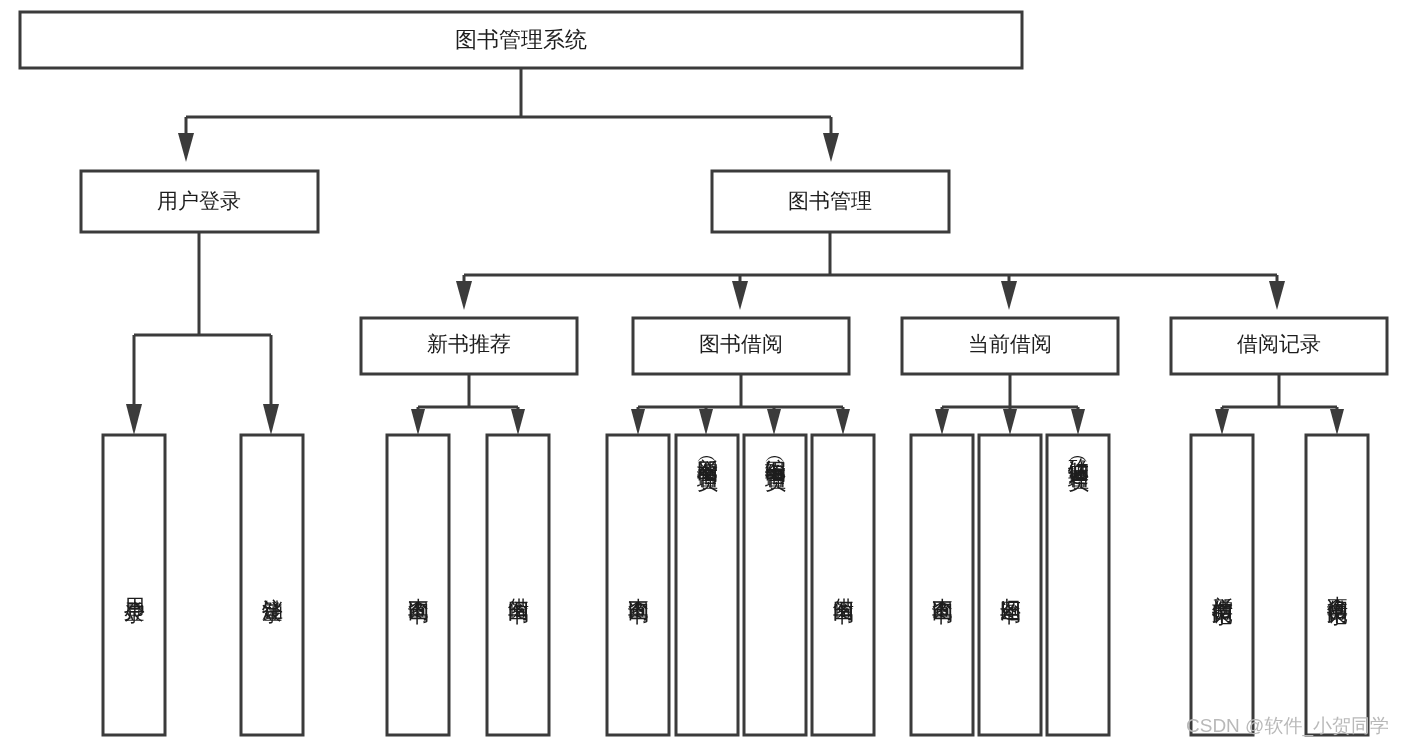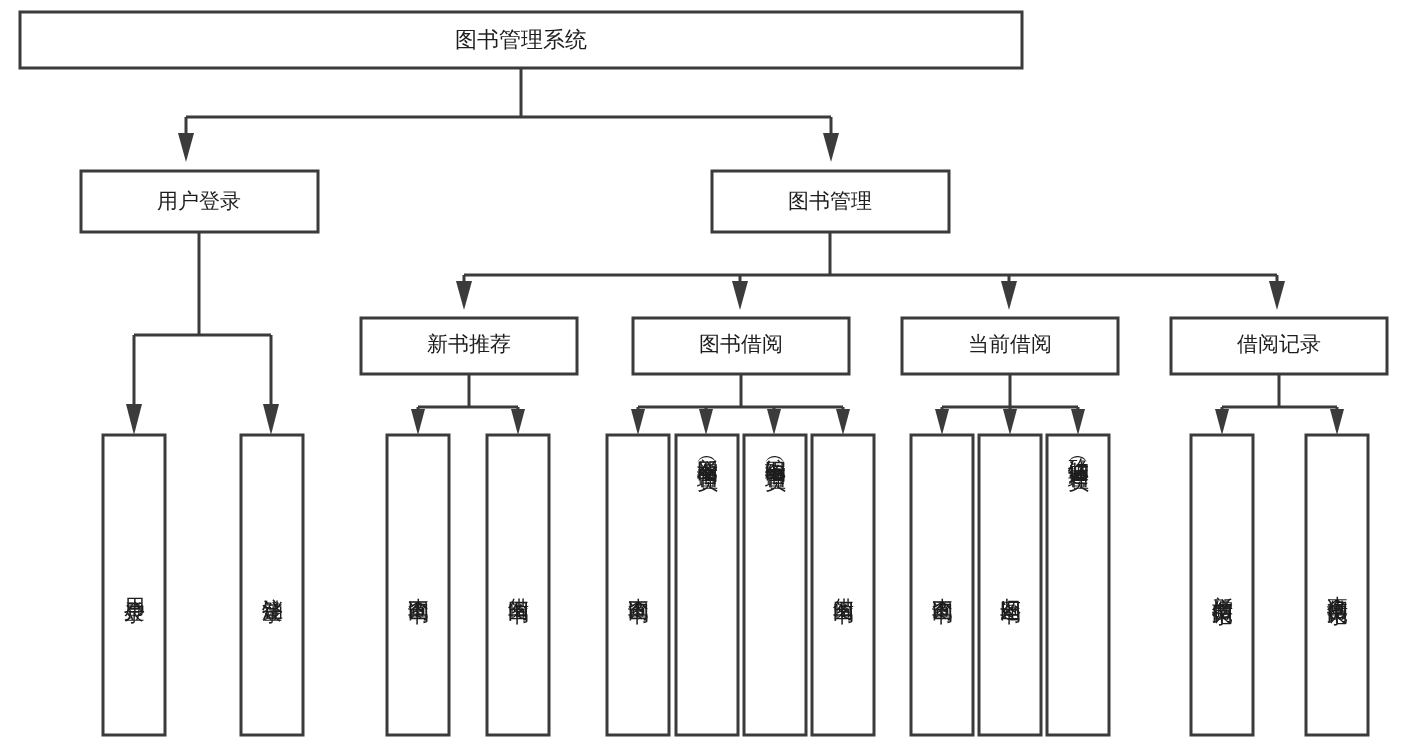--- a/index.html
+++ b/index.html
@@ -250,14 +250,15 @@
     <span class="vert-label">确认归还（管理员）</span>
   </div>
 
   <div class="vert-label-wrap" style="left:1191px; top:435px; width:62px; height:300px;">
     <span class="vert-label">新增借阅记录</span>
   </div>
   <div class="vert-label-wrap" style="left:1306px; top:435px; width:62px; height:300px;">
     <span class="vert-label">查询借阅记录</span>
   </div>
 
+  <div class="watermark">CSDN @软件_小贺同学</div>
 
 </div>
 
 </body></html>

